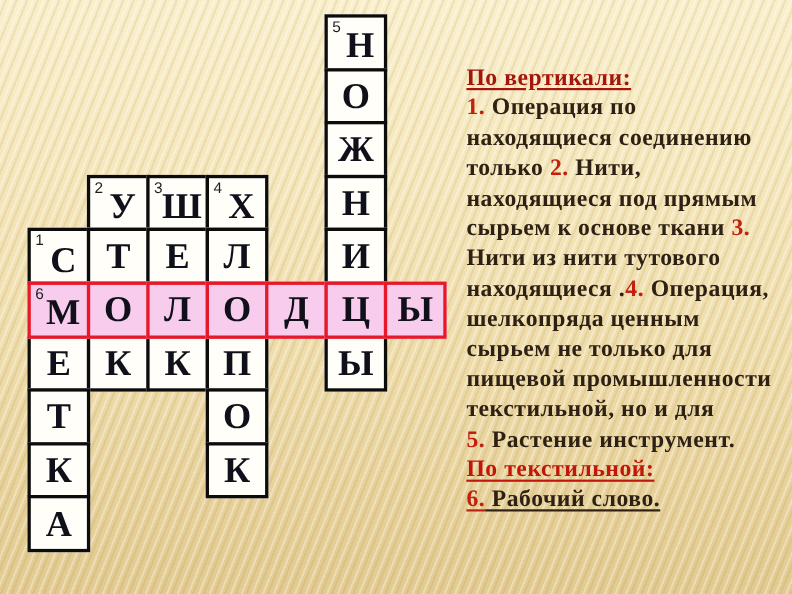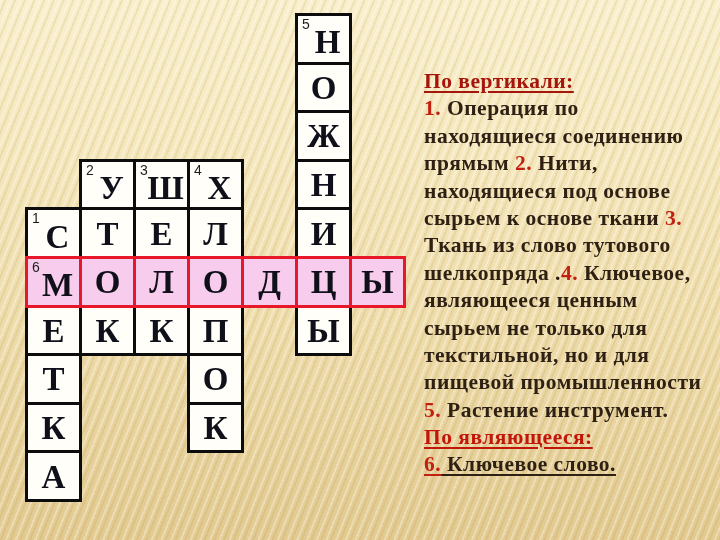--- a/index.html
+++ b/index.html
@@ -23,21 +23,21 @@
   .cell.hl { background:#f8ccec; border-color:#e6182a; z-index:2; }
   .letter {
     font-weight:bold; font-size:33px; line-height:1; color:#10101a;
     transform:translateY(1px);
   }
   .cell.numbered .letter { transform:translate(4px,4px); }
   .cellnum {
     position:absolute; top:0; left:4px; line-height:1.15;
     font-family:"Liberation Sans", sans-serif; font-size:14px; color:#1d1d1d;
   }
-  .clues { position:absolute; left:424px; top:68px; width:296px; z-index:1; }
+  .clues { position:absolute; left:424px; top:57px; width:296px; z-index:1; }
   .clue-line {
     white-space:nowrap; height:27.4px; line-height:27.4px;
     font-weight:bold; font-size:21.5px; letter-spacing:0.5px;
   }
   .seg { text-decoration-thickness:2px; text-underline-offset:3px; }
   .seg-heading  { color:#a6150c; text-decoration:underline; }
   .seg-heading2 { color:#c1170a; text-decoration:underline; }
   .seg-num      { color:#c22010; }
   .seg-body     { color:#2e2012;font-family:Liberation Serif, serif; }
   .seg-num-u    { color:#c22010; text-decoration:underline; }
@@ -139,26 +139,26 @@
         <span class="letter">К</span>
       </div>
       <div class="cell" style="left: 25px; top: 450.4px;">
         <span class="letter">А</span>
       </div>
     </div>
   <div class="clues">
       <div class="clue-line"><span class="seg seg-heading">По вертикали:</span></div>
       <div class="clue-line"><span class="seg seg-num">1.</span><span class="seg seg-body"> Операция по</span></div>
       <div class="clue-line"><span class="seg seg-body">находящиеся соединению</span></div>
-      <div class="clue-line"><span class="seg seg-body">прямым </span><span class="seg seg-num">2.</span><span class="seg seg-body"> Нити,</span></div>
-      <div class="clue-line"><span class="seg seg-body">находящиеся под основе</span></div>
+      <div class="clue-line"><span class="seg seg-body">только </span><span class="seg seg-num">2.</span><span class="seg seg-body"> Нити,</span></div>
+      <div class="clue-line"><span class="seg seg-body">находящиеся под прямым</span></div>
       <div class="clue-line"><span class="seg seg-body">сырьем к основе ткани </span><span class="seg seg-num">3.</span></div>
-      <div class="clue-line"><span class="seg seg-body">Ткань из слово тутового</span></div>
-      <div class="clue-line"><span class="seg seg-body">шелкопряда .</span><span class="seg seg-num">4.</span><span class="seg seg-body"> Ключевое,</span></div>
-      <div class="clue-line"><span class="seg seg-body">являющееся ценным</span></div>
+      <div class="clue-line"><span class="seg seg-body">Нити из нити тутового</span></div>
+      <div class="clue-line"><span class="seg seg-body">находящиеся .</span><span class="seg seg-num">4.</span><span class="seg seg-body"> Операция,</span></div>
+      <div class="clue-line"><span class="seg seg-body">шелкопряда ценным</span></div>
       <div class="clue-line"><span class="seg seg-body">сырьем не только для</span></div>
+      <div class="clue-line"><span class="seg seg-body">пищевой промышленности</span></div>
       <div class="clue-line"><span class="seg seg-body">текстильной, но и для</span></div>
-      <div class="clue-line"><span class="seg seg-body">пищевой промышленности</span></div>
       <div class="clue-line"><span class="seg seg-num">5.</span><span class="seg seg-body"> Растение инструмент.</span></div>
-      <div class="clue-line"><span class="seg seg-heading2">По являющееся:</span></div>
-      <div class="clue-line"><span class="seg seg-num-u">6.</span><span class="seg seg-body-u"> Ключевое слово.</span></div>
+      <div class="clue-line"><span class="seg seg-heading2">По текстильной:</span></div>
+      <div class="clue-line"><span class="seg seg-num-u">6.</span><span class="seg seg-body-u"> Рабочий слово.</span></div>
     </div>
 </div>
 
 </body></html>

